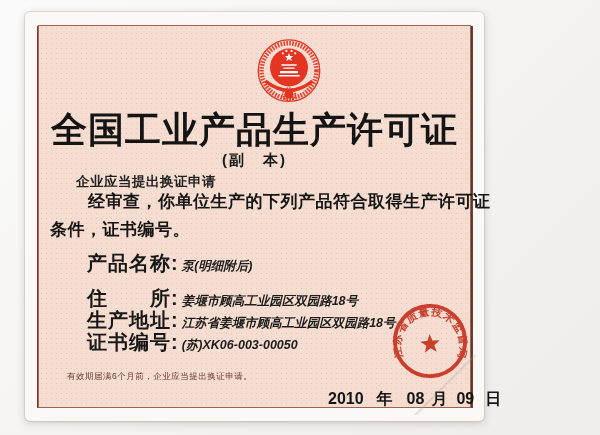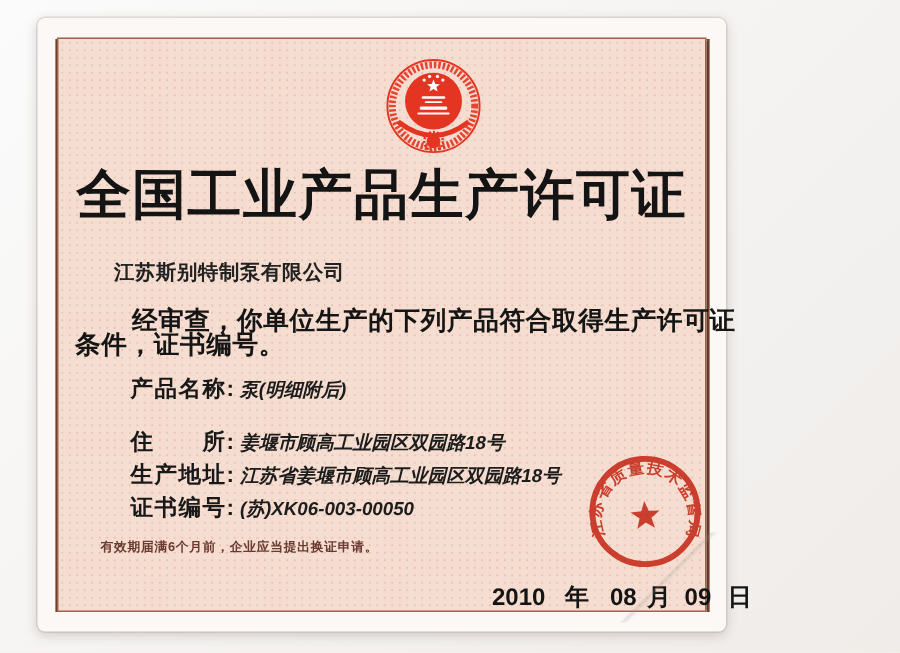--- a/index.html
+++ b/index.html
@@ -37,29 +37,29 @@
   }
   .subtitle{
     position:absolute;left:0;top:125px;width:100%;text-align:center;
     font-size:15px;font-weight:700;color:#1a1a1a;letter-spacing:2px;
   }
   .company{
     position:absolute;left:37px;top:147px;
     font-size:13.5px;font-weight:700;color:#222;letter-spacing:.5px;
   }
   .body-line{position:absolute;font-size:17px;font-weight:800;color:#151515;letter-spacing:.5px;white-space:nowrap;}
-  .body-line1{left:49px;top:164px;margin-top:12px;}
+  .body-line1{left:49px;top:164px;}
   .body-line2{left:11px;top:192px;}
   .row{position:absolute;left:48px;white-space:nowrap;}
-  .row .lbl{font-size:15px;font-weight:800;color:#181818;letter-spacing:1px;}
+  .row .lbl{font-size:20px;font-weight:800;color:#181818;letter-spacing:1px;}
   .row .val{font-size:12.5px;font-weight:700;color:#1c1c1c;margin-left:3px;font-style:italic;}
   .row1{top:224px;} .row2{top:259px;} .row3{top:281px;} .row4{top:303px;} .row5{top:325px;}
   .footnote{
-    position:absolute;left:28px;top:333px;
-    font-size:8.5px;font-weight:700;color:#6b3a30;letter-spacing:.5px;
+    position:absolute;left:28px;top:345px;
+    font-size:8.5px;font-weight:400;color:#6b3a30;letter-spacing:.5px;
   }
   .issue-date{
     position:absolute;left:289px;top:321px;display:flex;align-items:baseline;
     font-size:16px;font-weight:800;color:#141414;white-space:nowrap;
   }
   .issue-date span{display:inline-block;}
   .d-year{margin-right:13px;margin-top:43px;} .d-yu{margin-right:14px;} .d-month{margin-right:7px;}
   .d-mu{margin-right:9px;} .d-day{margin-right:11px;}
   .seal{
     position:absolute;left:352px;top:276px;width:78px;height:78px;
@@ -91,21 +91,22 @@
       <rect x="38" y="40" width="24" height="2.6" rx="1.2" fill="#fff"></rect>
       <rect x="41" y="45" width="18" height="2" rx="1" fill="#fff"></rect>
       <rect x="36" y="50.5" width="28" height="3.4" rx="1.4" fill="#fff"></rect>
       <rect x="33.5" y="56.5" width="33" height="2.2" rx="1.1" fill="#fff"></rect>
       <circle cx="50" cy="86" r="7" fill="#e43422"></circle>
       <circle cx="50" cy="86" r="9.5" fill="none" stroke="#e43422" stroke-width="2.5" stroke-dasharray="2 2"></circle>
       <path d="M14,66 Q50,94 86,66" fill="none" stroke="#e43422" stroke-width="5"></path>
     </svg>
 
     <div class="title">全国工业产品生产许可证</div>
-    <div class="company">江苏斯别特制泵有限公司</div>
+    <div class="subtitle">(副　本)</div>
+    <div class="company">企业应当提出换证申请</div>
 
     <div class="body-line body-line1">经审查，你单位生产的下列产品符合取得生产许可证</div>
     <div class="body-line body-line2">条件，证书编号。</div>
 
     <div class="row row1">
       <span class="lbl">产品名称:</span><span class="val">泵(明细附后)</span>
     </div>
     <div class="row row2">
       <span class="lbl">住　　所:</span><span class="val">姜堰市顾高工业园区双园路18号</span>
     </div>

